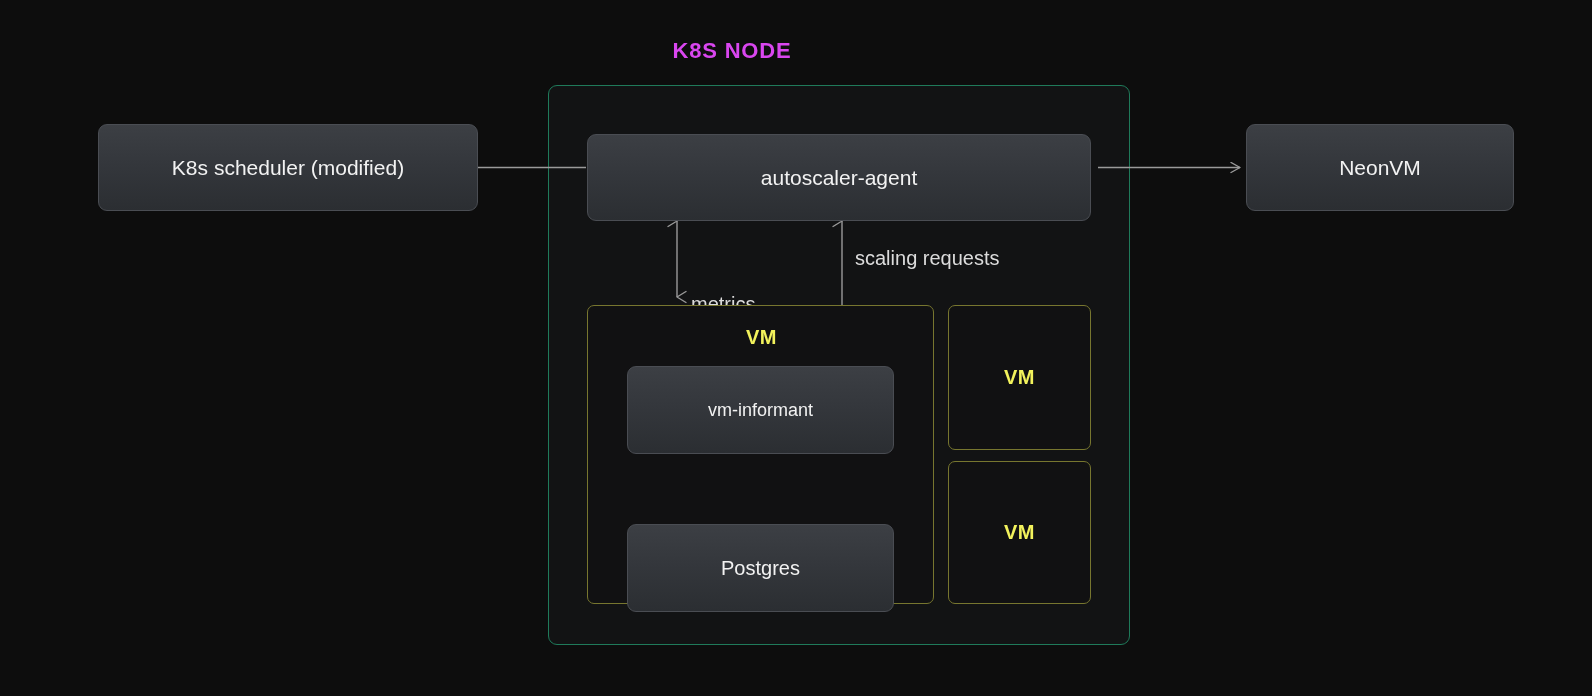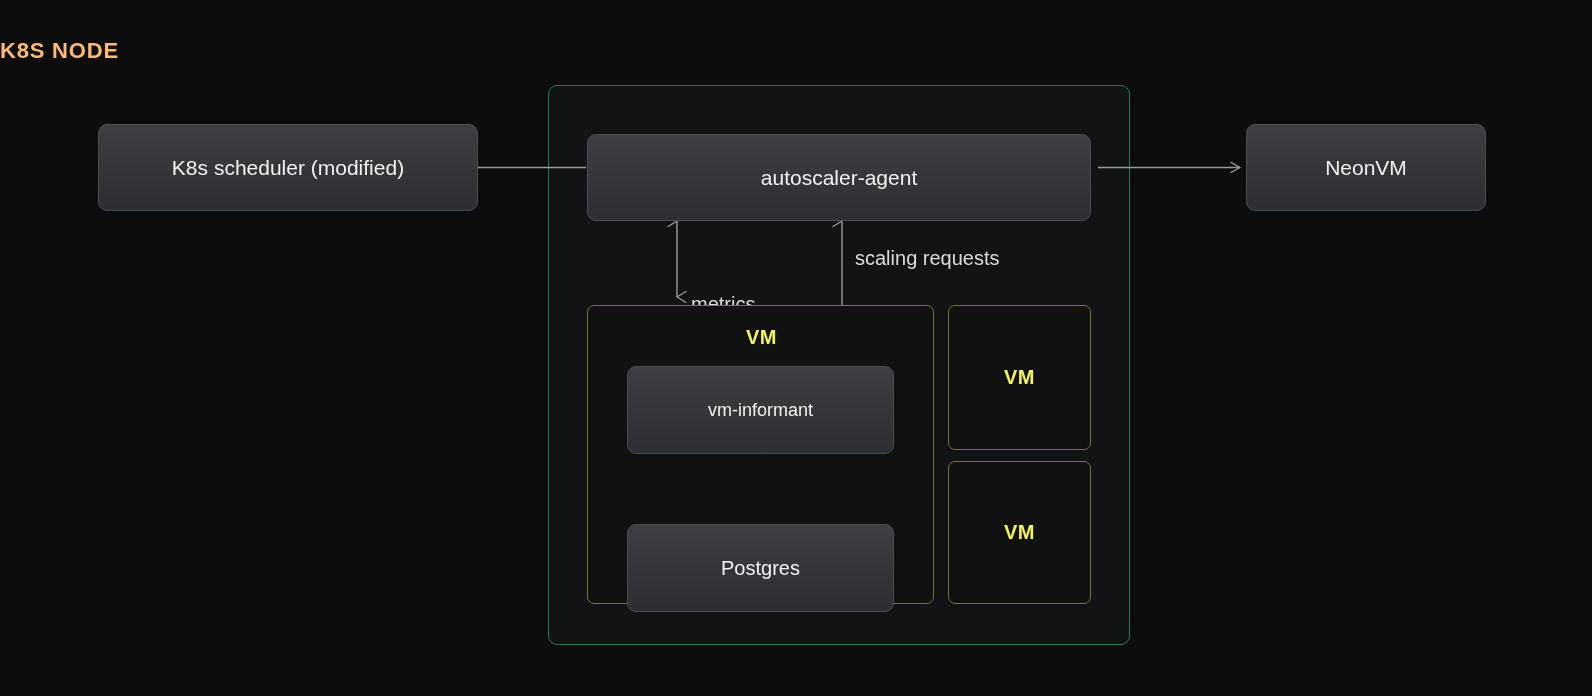--- a/index.html
+++ b/index.html
@@ -18,21 +18,22 @@
     background: #0d0d0d;
     overflow: hidden;
   }
 
   
   #node-title {
     position: absolute;
     left: 0;
     top: 38px;
     width: 1464px;
-    color: #fdba74;
+    text-align: center;
+    color: #d946ef;
     font-size: 22px;
     font-weight: bold;
     letter-spacing: 0.8px;
   }
 
   
   #k8s-node-container {
     position: absolute;
     left: 548px;
     top: 85px;
@@ -69,21 +70,21 @@
   #box-autoscaler {
     left: 587px;
     top: 124px;
     width: 504px;
     height: 87px;
     margin-top: 10px;
   }
   #box-neonvm {
     left: 1246px;
     top: 124px;
-    width: 240px;
+    width: 268px;
     height: 87px;
   }
 
   
   .vm-box {
     position: absolute;
     box-sizing: border-box;
     border: 1.3px solid #77762f;
     border-radius: 7px;
     background: #111112;

